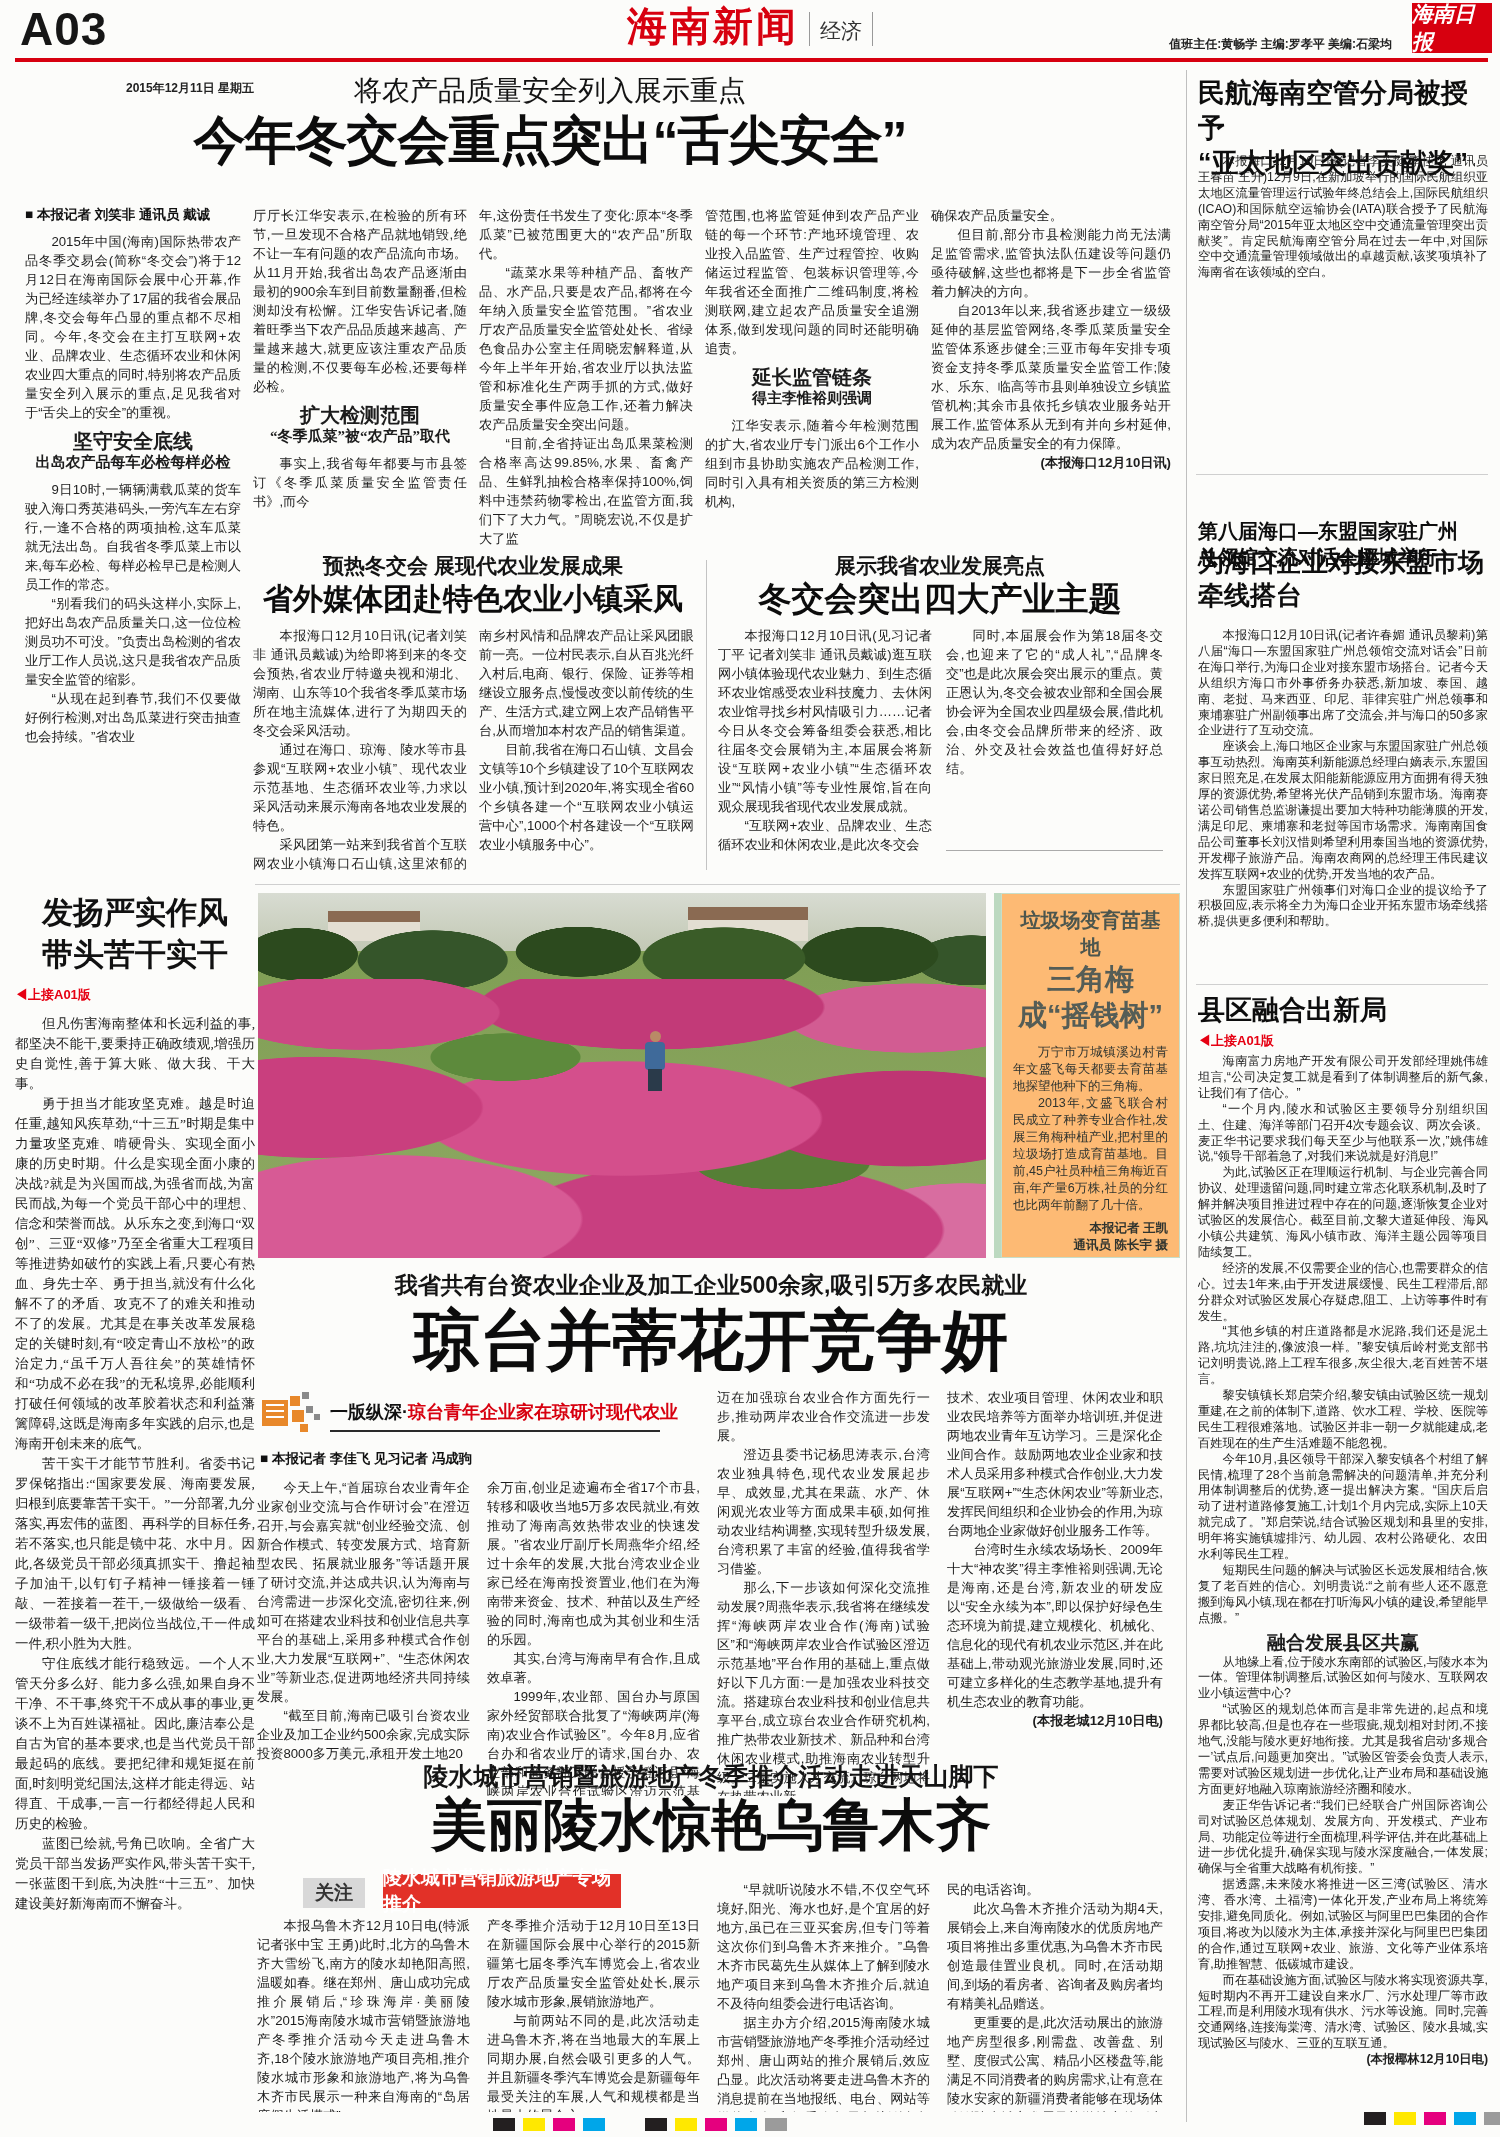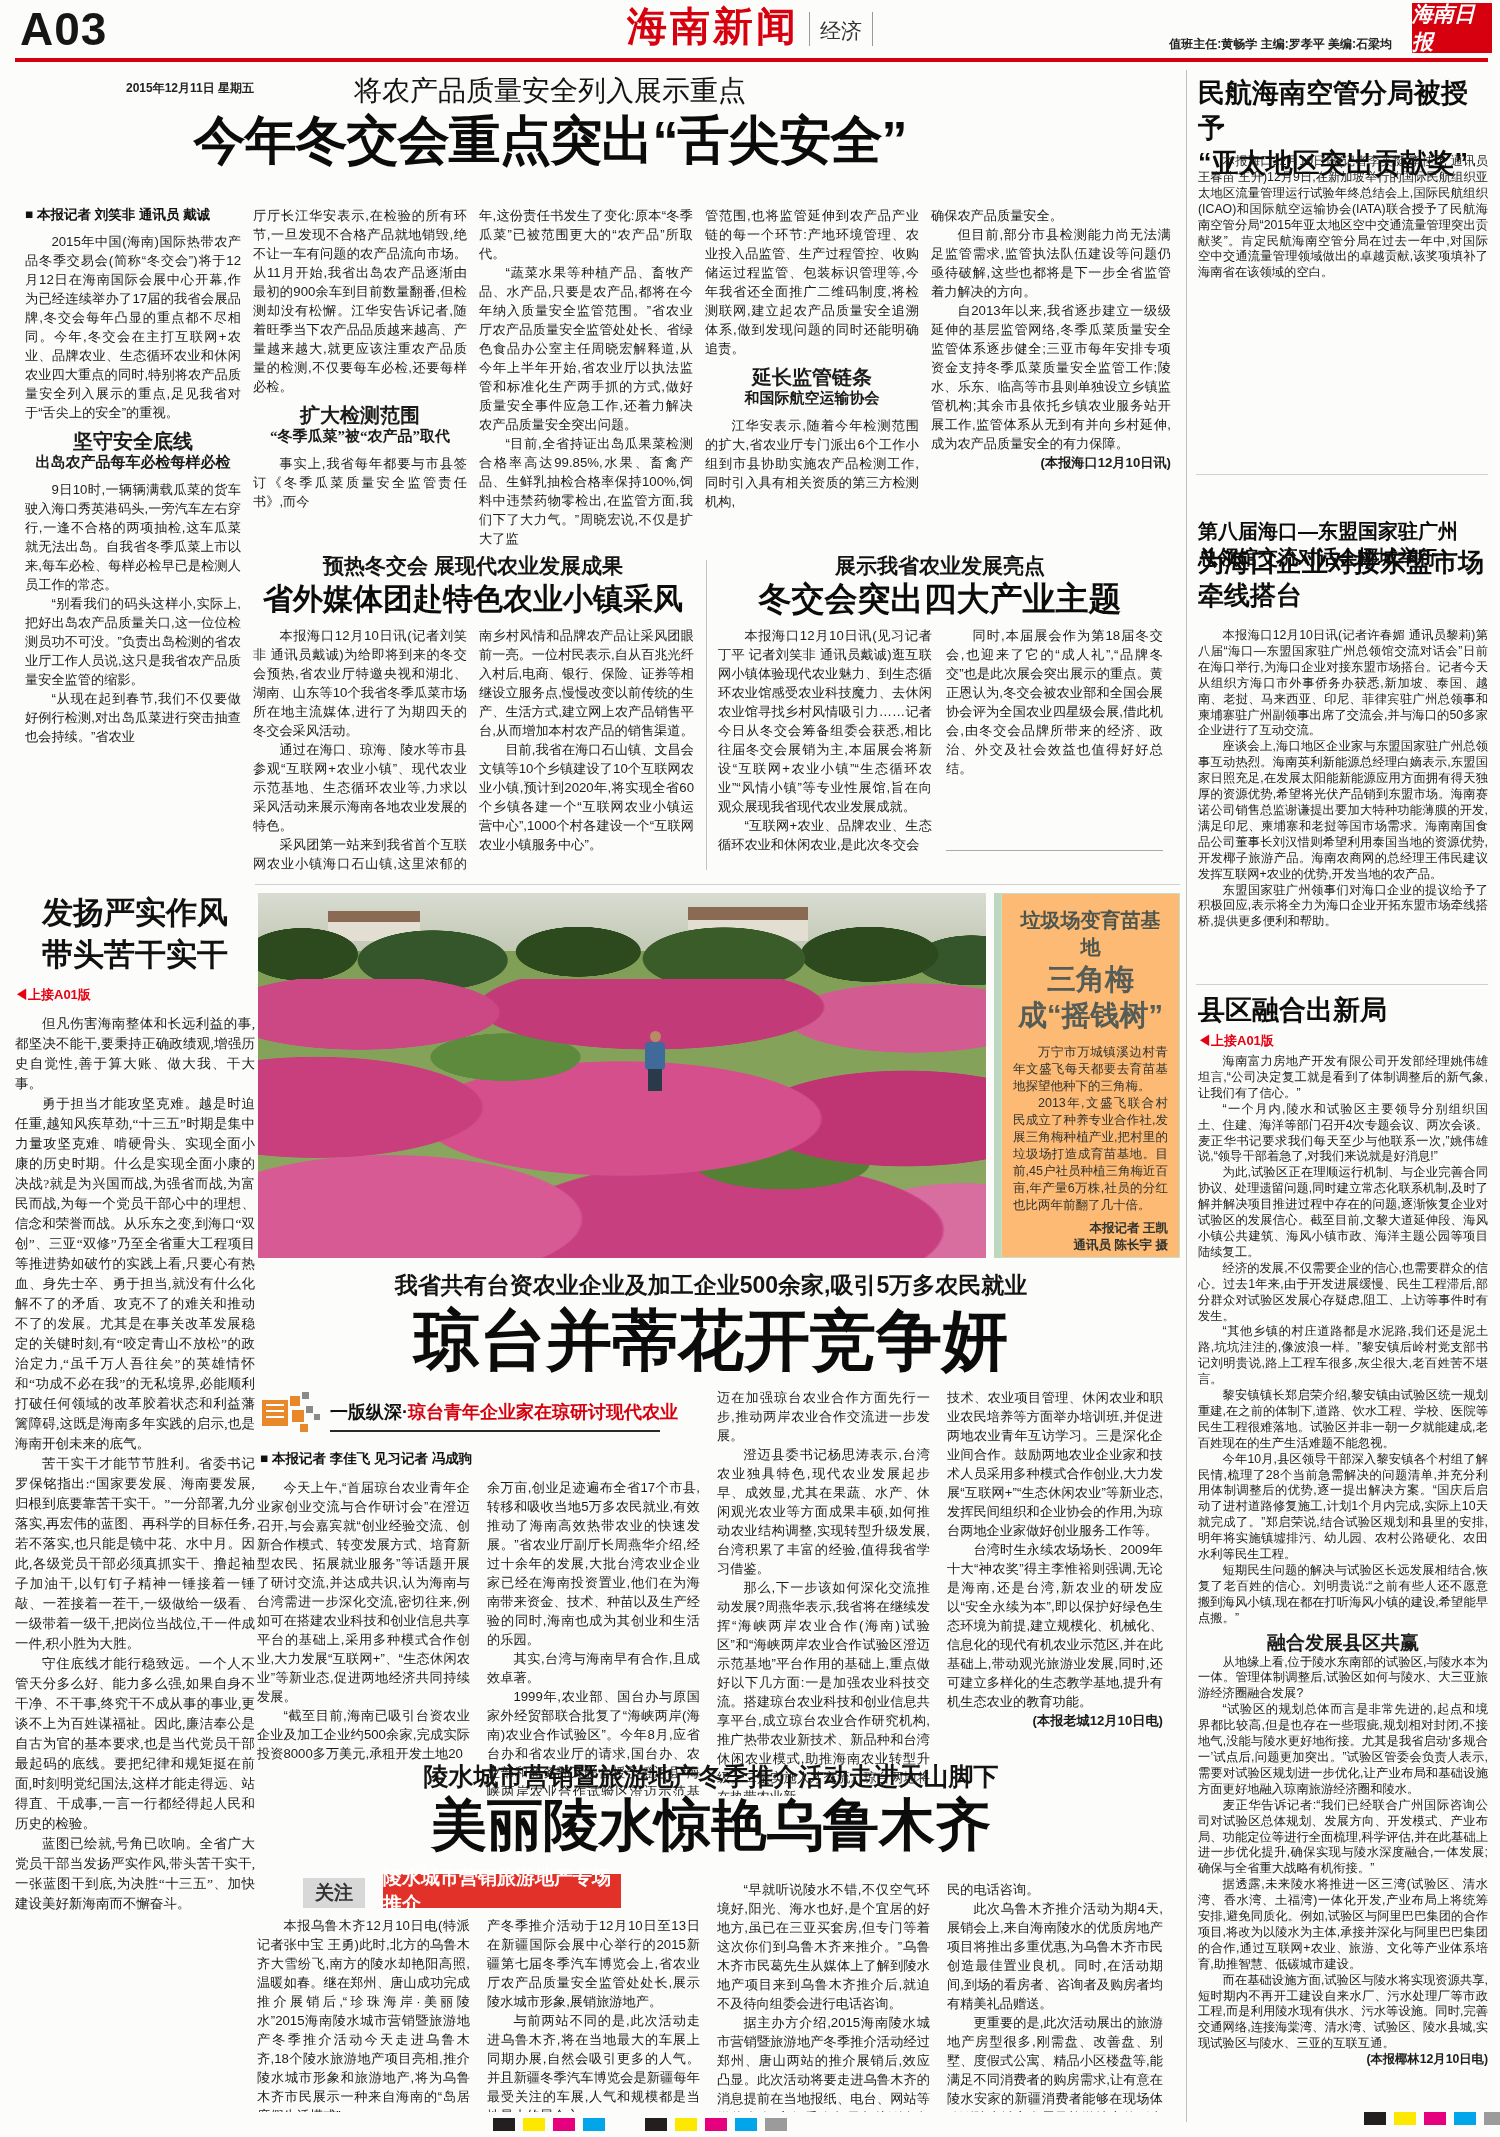--- a/index.html
+++ b/index.html
@@ -142,21 +142,21 @@
   <p>事实上,我省每年都要与市县签订《冬季瓜菜质量安全监管责任书》,而今</p>
 </div>
 <div class="bodycol" style="left:479px;top:206px;width:214px;height:346px;">
   <p class="cont">年,这份责任书发生了变化:原本“冬季瓜菜”已被范围更大的“农产品”所取代。</p>
   <p>“蔬菜水果等种植产品、畜牧产品、水产品,只要是农产品,都将在今年纳入质量安全监管范围。”省农业厅农产品质量安全监管处处长、省绿色食品办公室主任周晓宏解释道,从今年上半年开始,省农业厅以执法监管和标准化生产两手抓的方式,做好质量安全事件应急工作,还着力解决农产品质量安全突出问题。</p>
   <p>“目前,全省持证出岛瓜果菜检测合格率高达99.85%,水果、畜禽产品、生鲜乳抽检合格率保持100%,饲料中违禁药物零检出,在监管方面,我们下了大力气。”周晓宏说,不仅是扩大了监</p>
 </div>
 <div class="bodycol" style="left:705px;top:206px;width:214px;height:346px;">
   <p class="cont">管范围,也将监管延伸到农产品产业链的每一个环节:产地环境管理、农业投入品监管、生产过程管控、收购储运过程监管、包装标识管理等,今年我省还全面推广二维码制度,将检测联网,建立起农产品质量安全追溯体系,做到发现问题的同时还能明确追责。</p>
   <p class="sub1">延长监管链条</p>
-  <p class="sub2">和国际航空运输协会</p>
+  <p class="sub2">得主李惟裕则强调</p>
   <p>江华安表示,随着今年检测范围的扩大,省农业厅专门派出6个工作小组到市县协助实施农产品检测工作,同时引入具有相关资质的第三方检测机构,</p>
 </div>
 <div class="bodycol" style="left:931px;top:206px;width:240px;height:346px;">
   <p class="cont">确保农产品质量安全。</p>
   <p>但目前,部分市县检测能力尚无法满足监管需求,监管执法队伍建设等问题仍亟待破解,这些也都将是下一步全省监管着力解决的方向。</p>
   <p>自2013年以来,我省逐步建立一级级延伸的基层监管网络,冬季瓜菜质量安全监管体系逐步健全;三亚市每年安排专项资金支持冬季瓜菜质量安全监管工作;陵水、乐东、临高等市县则单独设立乡镇监管机构;其余市县依托乡镇农业服务站开展工作,监管体系从无到有并向乡村延伸,成为农产品质量安全的有力保障。</p>
   <p class="sig">(本报海口12月10日讯)</p>
 </div>
 
 <div class="kicker sa-kicker" style="left:252px;top:552px;width:442px;">预热冬交会 展现代农业发展成果</div>
@@ -317,21 +317,21 @@
 <div class="sb-col" style="top:1054px;height:1048px;">
   <p>海南富力房地产开发有限公司开发部经理姚伟雄坦言,“公司决定复工就是看到了体制调整后的新气象,让我们有了信心。”</p>
   <p>“一个月内,陵水和试验区主要领导分别组织国土、住建、海洋等部门召开4次专题会议、两次会谈。麦正华书记要求我们每天至少与他联系一次,”姚伟雄说,“领导干部着急了,对我们来说就是好消息!”</p>
   <p>为此,试验区正在理顺运行机制、与企业完善合同协议、处理遗留问题,同时建立常态化联系机制,及时了解并解决项目推进过程中存在的问题,逐渐恢复企业对试验区的发展信心。截至目前,文黎大道延伸段、海风小镇公共建筑、海风小镇市政、海洋主题公园等项目陆续复工。</p>
   <p>经济的发展,不仅需要企业的信心,也需要群众的信心。过去1年来,由于开发进展缓慢、民生工程滞后,部分群众对试验区发展心存疑虑,阻工、上访等事件时有发生。</p>
   <p>“其他乡镇的村庄道路都是水泥路,我们还是泥土路,坑坑洼洼的,像波浪一样。”黎安镇后岭村党支部书记刘明贵说,路上工程车很多,灰尘很大,老百姓苦不堪言。</p>
   <p>黎安镇镇长郑启荣介绍,黎安镇由试验区统一规划重建,在之前的体制下,道路、饮水工程、学校、医院等民生工程很难落地。试验区并非一朝一夕就能建成,老百姓现在的生产生活难题不能忽视。</p>
   <p>今年10月,县区领导干部深入黎安镇各个村组了解民情,梳理了28个当前急需解决的问题清单,并充分利用体制调整后的优势,逐一提出解决方案。“国庆后启动了进村道路修复施工,计划1个月内完成,实际上10天就完成了。”郑启荣说,结合试验区规划和县里的安排,明年将实施镇墟排污、幼儿园、农村公路硬化、农田水利等民生工程。</p>
   <p>短期民生问题的解决与试验区长远发展相结合,恢复了老百姓的信心。刘明贵说:“之前有些人还不愿意搬到海风小镇,现在都在打听海风小镇的建设,希望能早点搬。”</p>
   <p class="sbsub">融合发展县区共赢</p>
-  <p>从地缘上看,位于陵水东南部的试验区,与陵水本为一体。管理体制调整后,试验区如何与陵水、大三亚旅游经济圈融合发展?</p>
+  <p>从地缘上看,位于陵水东南部的试验区,与陵水本为一体。管理体制调整后,试验区如何与陵水、互联网农业小镇运营中心?</p>
   <p>“试验区的规划总体而言是非常先进的,起点和境界都比较高,但是也存在一些瑕疵,规划相对封闭,不接地气,没能与陵水更好地衔接。尤其是我省启动‘多规合一’试点后,问题更加突出。”试验区管委会负责人表示,需要对试验区规划进一步优化,让产业布局和基础设施方面更好地融入琼南旅游经济圈和陵水。</p>
   <p>麦正华告诉记者:“我们已经联合广州国际咨询公司对试验区总体规划、发展方向、开发模式、产业布局、功能定位等进行全面梳理,科学评估,并在此基础上进一步优化提升,确保实现与陵水深度融合,一体发展;确保与全省重大战略有机衔接。”</p>
   <p>据透露,未来陵水将推进一区三湾(试验区、清水湾、香水湾、土福湾)一体化开发,产业布局上将统筹安排,避免同质化。例如,试验区与阿里巴巴集团的合作项目,将改为以陵水为主体,承接并深化与阿里巴巴集团的合作,通过互联网+农业、旅游、文化等产业体系培育,助推智慧、低碳城市建设。</p>
   <p>而在基础设施方面,试验区与陵水将实现资源共享,短时期内不再开工建设自来水厂、污水处理厂等市政工程,而是利用陵水现有供水、污水等设施。同时,完善交通网络,连接海棠湾、清水湾、试验区、陵水县城,实现试验区与陵水、三亚的互联互通。</p>
   <p class="sig">(本报椰林12月10日电)</p>
 </div>
 
 <div class="marks" style="left:493px;top:2118px;">
   <div class="mk mk-k"></div>
   <div class="mk mk-y"></div>

